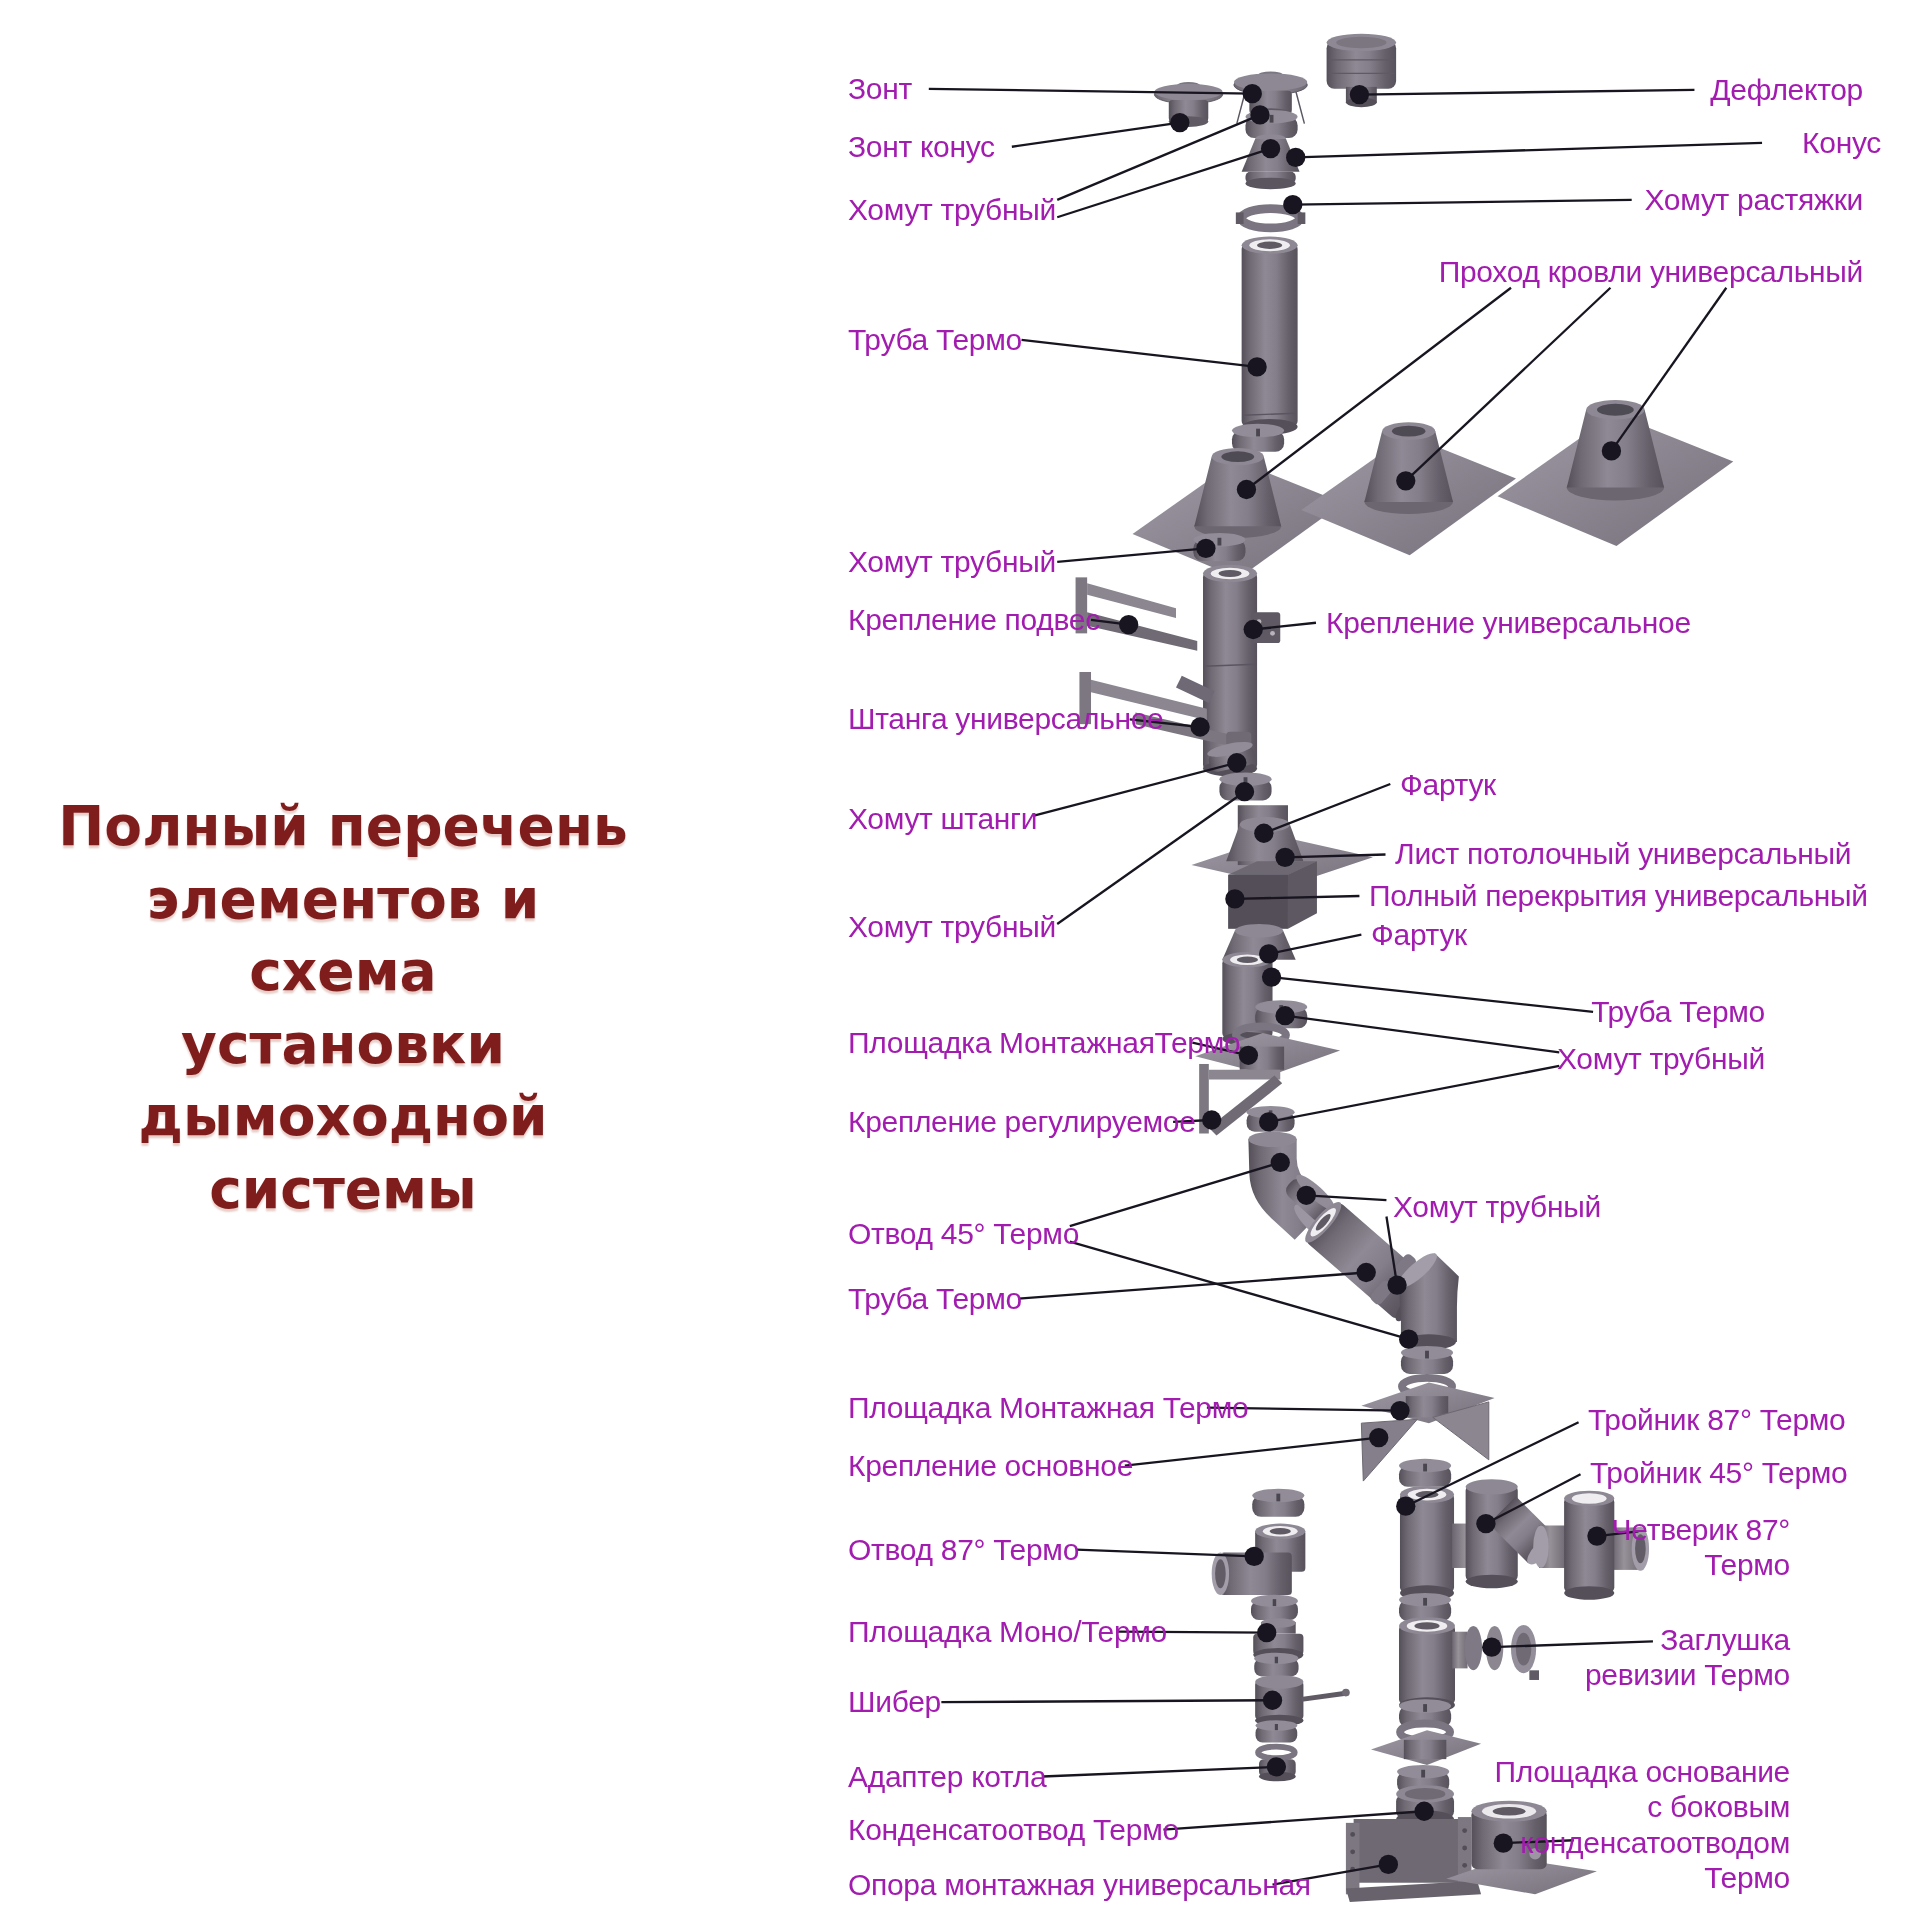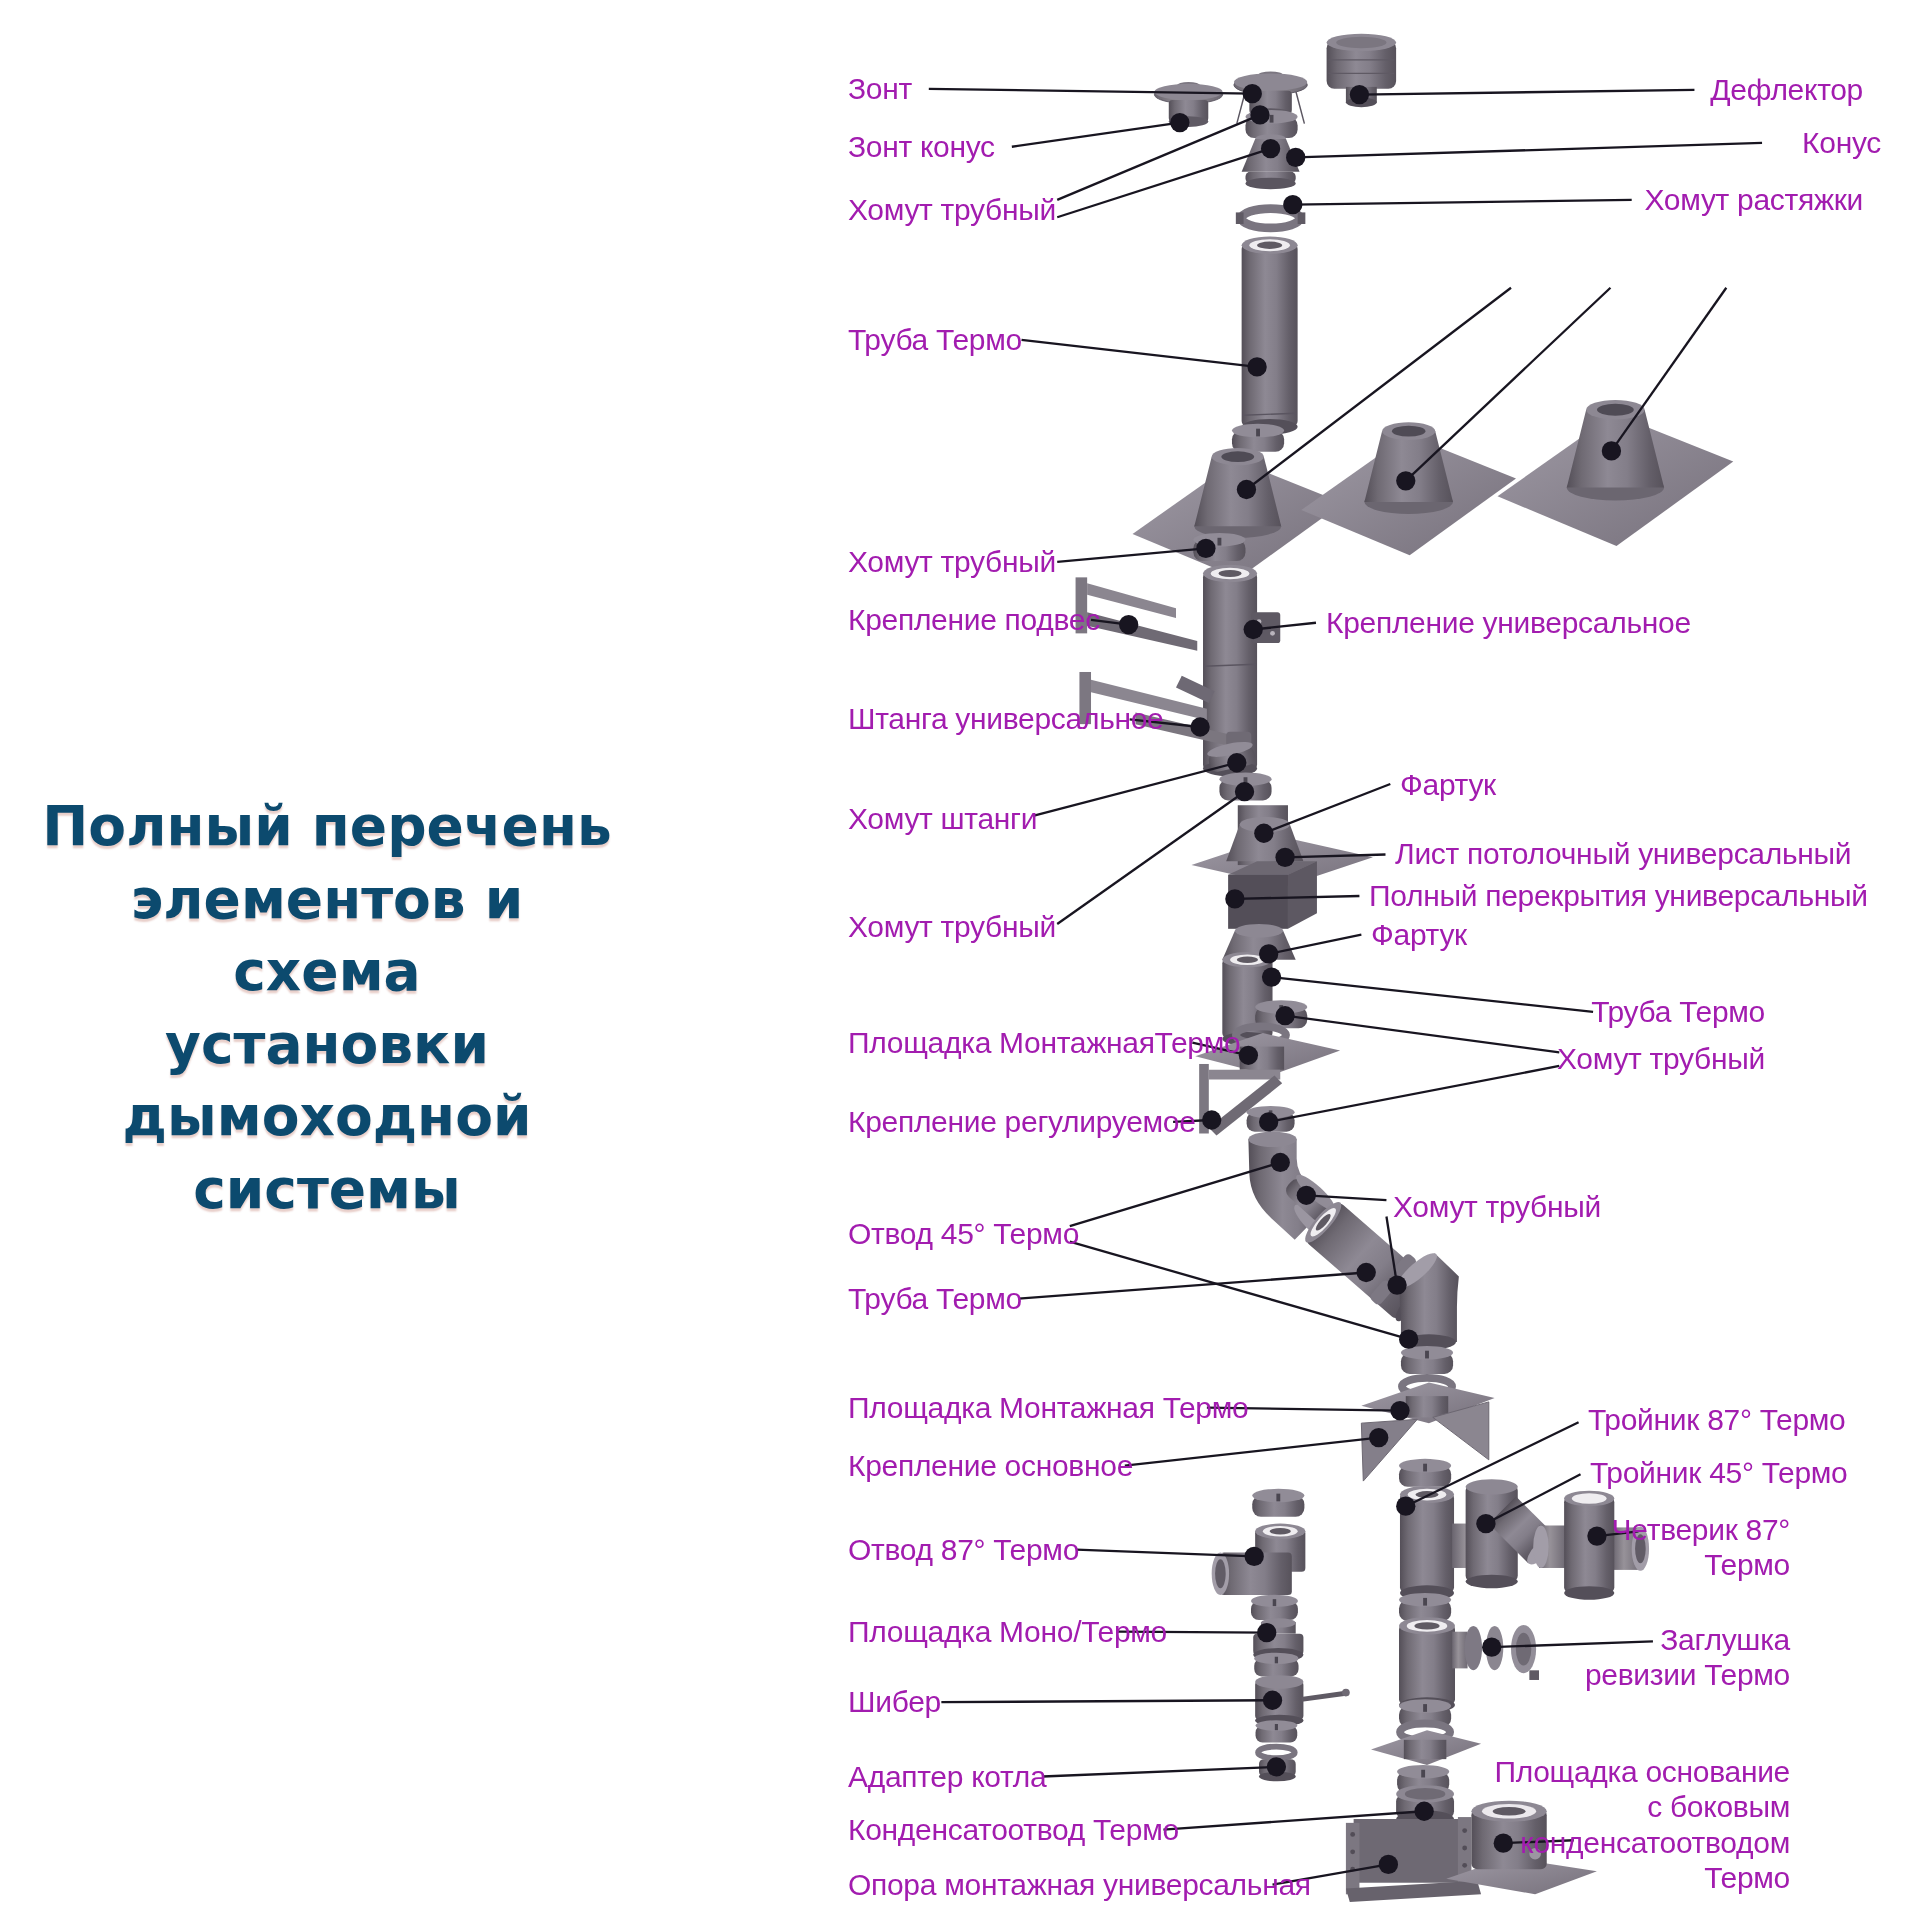--- a/index.html
+++ b/index.html
@@ -1,22 +1,22 @@
 <!DOCTYPE html>
 <html><head>
 <meta charset="utf-8">
 <style>
   html,body{margin:0;padding:0;}
   .poster{position:relative;width:1931px;height:1931px;overflow:hidden;
     background:linear-gradient(180deg,#fdf3ef 0%,#fcead e 25%,#fce9db 30%,#f9d7b6 58%,#f6c493 80%,#f5bc82 100%);
     font-family:"Liberation Sans",sans-serif;}
   .diagram{position:absolute;left:0;top:0;width:1931px;height:1931px;}
-  .title{position:absolute;left:30px;top:790px;width:594px;margin:0;
+  .title{position:absolute;left:46px;top:790px;width:594px;margin:0;
     font-family:"DejaVu Sans",sans-serif;font-weight:700;font-size:55px;line-height:1.32;
-    color:#0c4a6e;text-align:center;white-space:pre-line;
+    color:#7f1d1d;text-align:center;white-space:pre-line;
     text-shadow:0 2.9px 1.9px rgba(150,30,8,.22);}
   .lbl{position:absolute;font-size:30px;line-height:1.18;color:#a21caf;
     letter-spacing:-0.3px;white-space:pre-line;transform:translateY(-50%);}
   .lbl.ra{text-align:right;}
 </style>
 </head>
 <body>
 
 <div class="poster">
 
@@ -499,20 +499,21 @@
 <div class="lbl" style="left:848px;top:1550px">Отвод 87° Термо</div>
 <div class="lbl" style="left:848px;top:1632px">Площадка Моно/Термо</div>
 <div class="lbl" style="left:848px;top:1702px">Шибер</div>
 <div class="lbl" style="left:848px;top:1777px">Адаптер котла</div>
 <div class="lbl" style="left:848px;top:1830px">Конденсатоотвод Термо</div>
 <div class="lbl" style="left:848px;top:1885px">Опора монтажная универсальная</div>
 <div class="lbl" style="left:1393px;top:1207px">Хомут трубный</div>
 <div class="lbl ra" style="right:68px;top:90px">Дефлектор</div>
 <div class="lbl ra" style="right:50px;top:143px">Конус</div>
 <div class="lbl ra" style="right:68px;top:200px">Хомут растяжки</div>
+<div class="lbl ra" style="right:68px;top:272px">Проход кровли универсальный</div>
 <div class="lbl" style="left:1326px;top:623px">Крепление универсальное</div>
 <div class="lbl" style="left:1400px;top:785px">Фартук</div>
 <div class="lbl" style="left:1395px;top:854px">Лист потолочный универсальный</div>
 <div class="lbl" style="left:1369px;top:896px">Полный перекрытия универсальный</div>
 <div class="lbl" style="left:1371px;top:935px">Фартук</div>
 <div class="lbl ra" style="right:166px;top:1012px">Труба Термо</div>
 <div class="lbl ra" style="right:166px;top:1059px">Хомут трубный</div>
 <div class="lbl" style="left:1588px;top:1420px">Тройник 87° Термо</div>
 <div class="lbl" style="left:1590px;top:1473px">Тройник 45° Термо</div>
 <div class="lbl ra" style="right:141px;top:1547px">Четверик 87°

